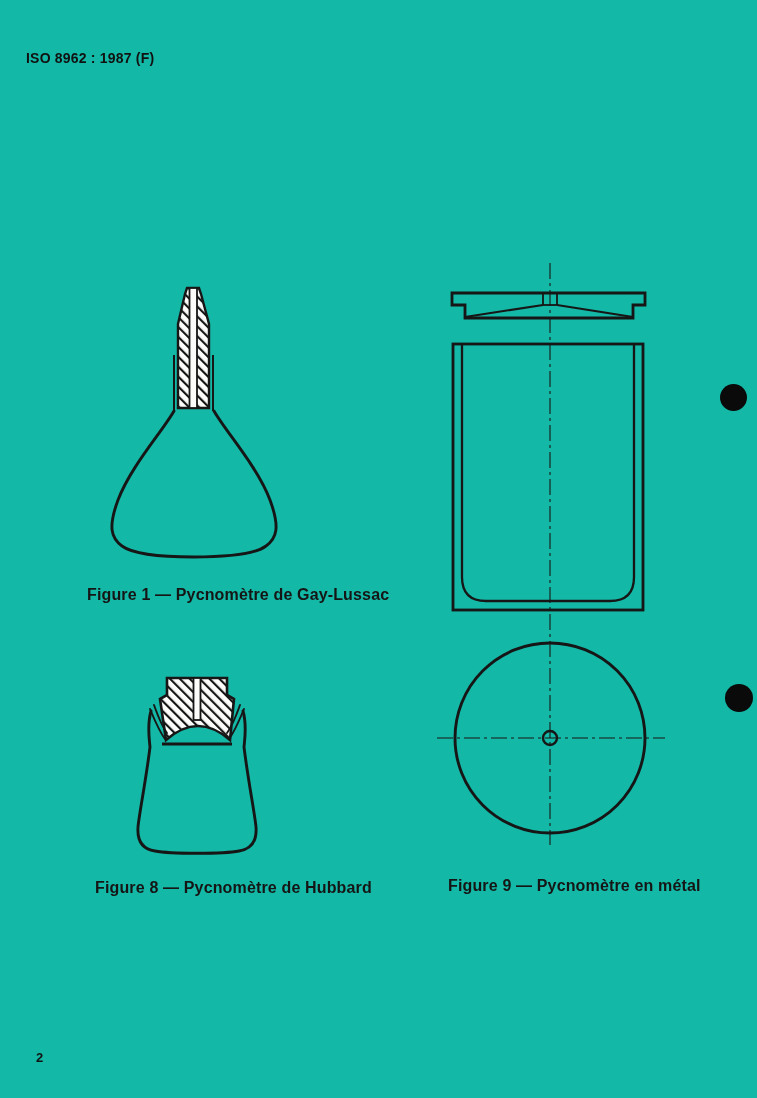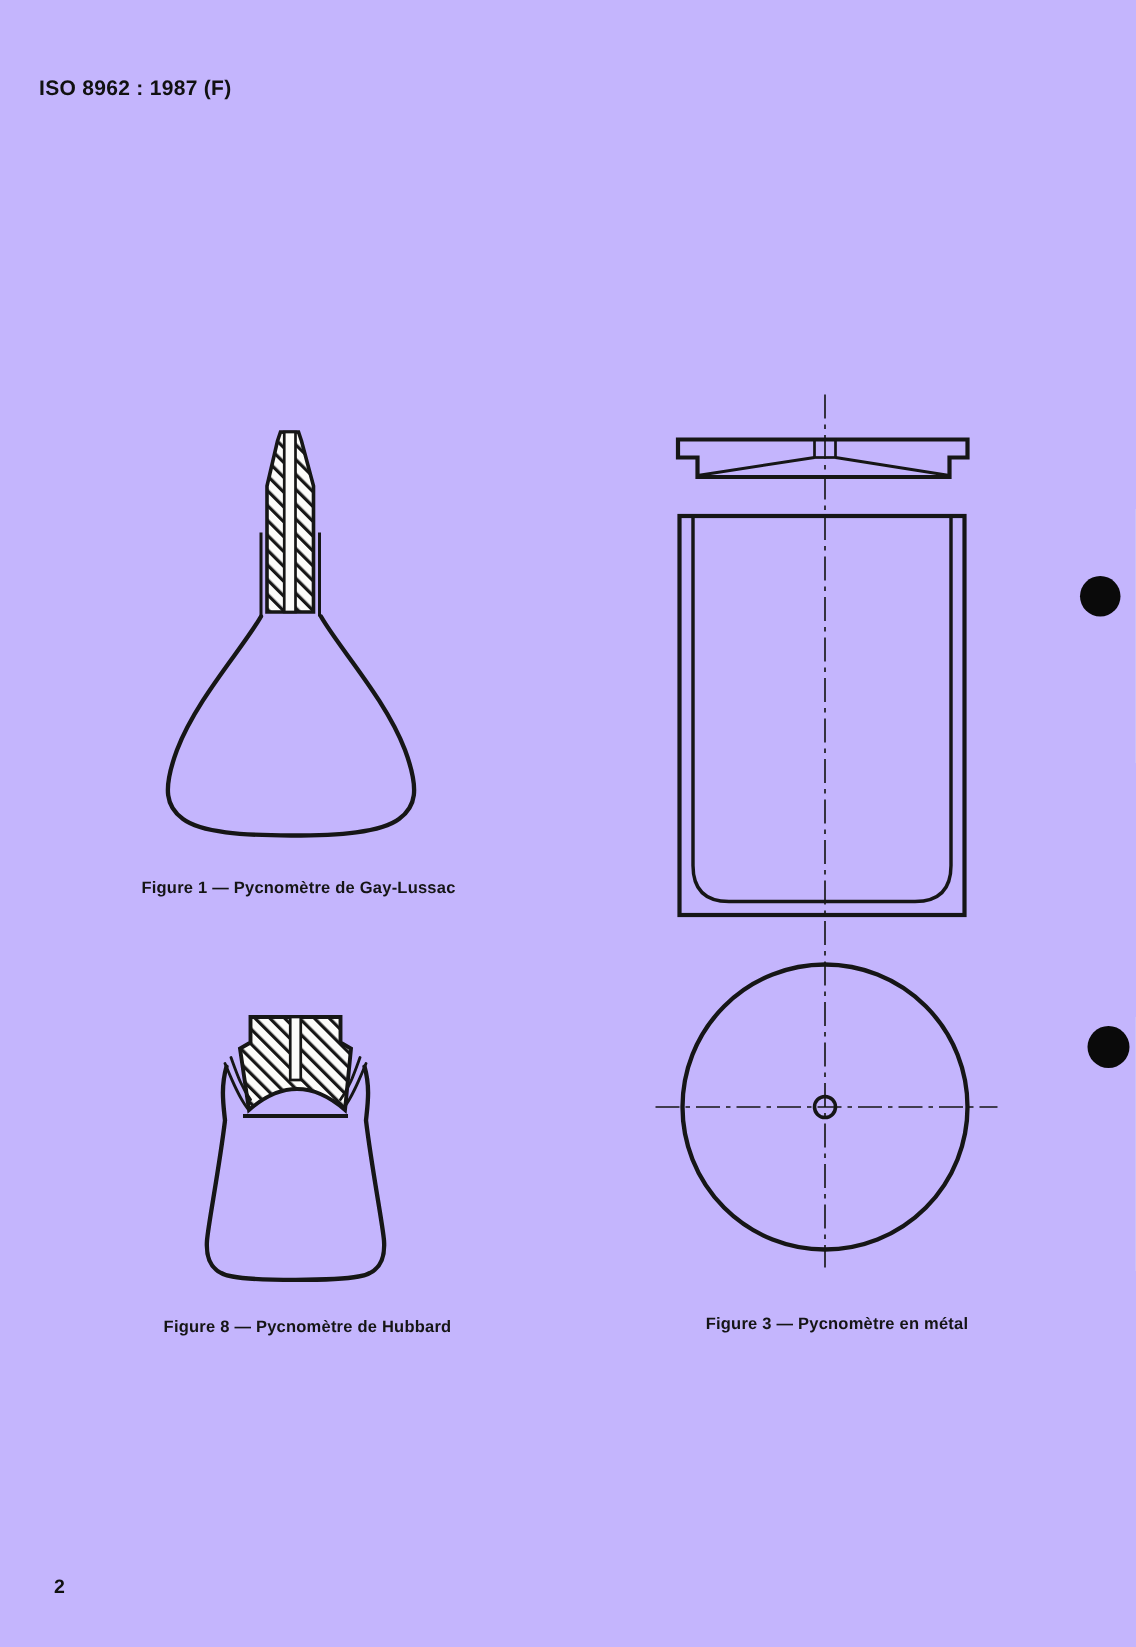--- a/index.html
+++ b/index.html
@@ -4,29 +4,29 @@
 <style>
   html,body{margin:0;padding:0;}
   body{
     width:757px;height:1098px;
     background:#e9e9e7;
     font-family:"Liberation Sans","DejaVu Sans",sans-serif;
     -webkit-font-smoothing:antialiased;
   }
   .page{
     position:relative;width:757px;height:1098px;
-    background:#c4b5fd;color:#161616;overflow:hidden;
+    background:#14b8a6;color:#161616;overflow:hidden;
   }
   .header{
     position:absolute;left:26px;top:50px;
     font-size:14px;font-weight:bold;letter-spacing:.2px;color:#111;
   }
   .caption{
     position:absolute;text-align:center;
-    font-size:11px;font-weight:bold;letter-spacing:.15px;color:#151515;
+    font-size:16px;font-weight:bold;letter-spacing:.15px;color:#151515;
     white-space:nowrap;
   }
   #cap1{left:87px;top:586px;width:224px;}
   #cap2{left:95px;top:879px;width:220px;}
   #cap3{left:448px;top:877px;width:220px;}
   .fig{position:absolute;}
   #fig1{left:100px;top:280px;}
   #fig2{left:125px;top:665px;}
   #fig3{left:435px;top:255px;}
   .dot{
@@ -101,20 +101,20 @@
       <rect x="18" y="89" width="190" height="266" fill="none" stroke="#161616" stroke-width="2.8"></rect>
 
       <path d="M 27 89 V 322 Q 27 346 51 346 H 175 Q 199 346 199 322 V 89" fill="none" stroke="#161616" stroke-width="2.3"></path>
 
       <circle cx="115" cy="483" r="95" fill="none" stroke="#161616" stroke-width="2.9"></circle>
       <circle cx="115" cy="483" r="7" fill="none" stroke="#161616" stroke-width="2.4"></circle>
 
       <line x1="2" y1="483" x2="230" y2="483" stroke="#161616" stroke-width="1.1" stroke-dasharray="16 4 3 4"></line>
     </svg>
   </div>
-  <div class="caption" id="cap3">Figure 3 — Pycnomètre en métal</div>
+  <div class="caption" id="cap3">Figure 9 — Pycnomètre en métal</div>
 
   <div class="dot" id="dot1"></div>
   <div class="dot" id="dot2"></div>
 
   <div class="pageno">2</div>
 
 </div>
 
 </body></html>

